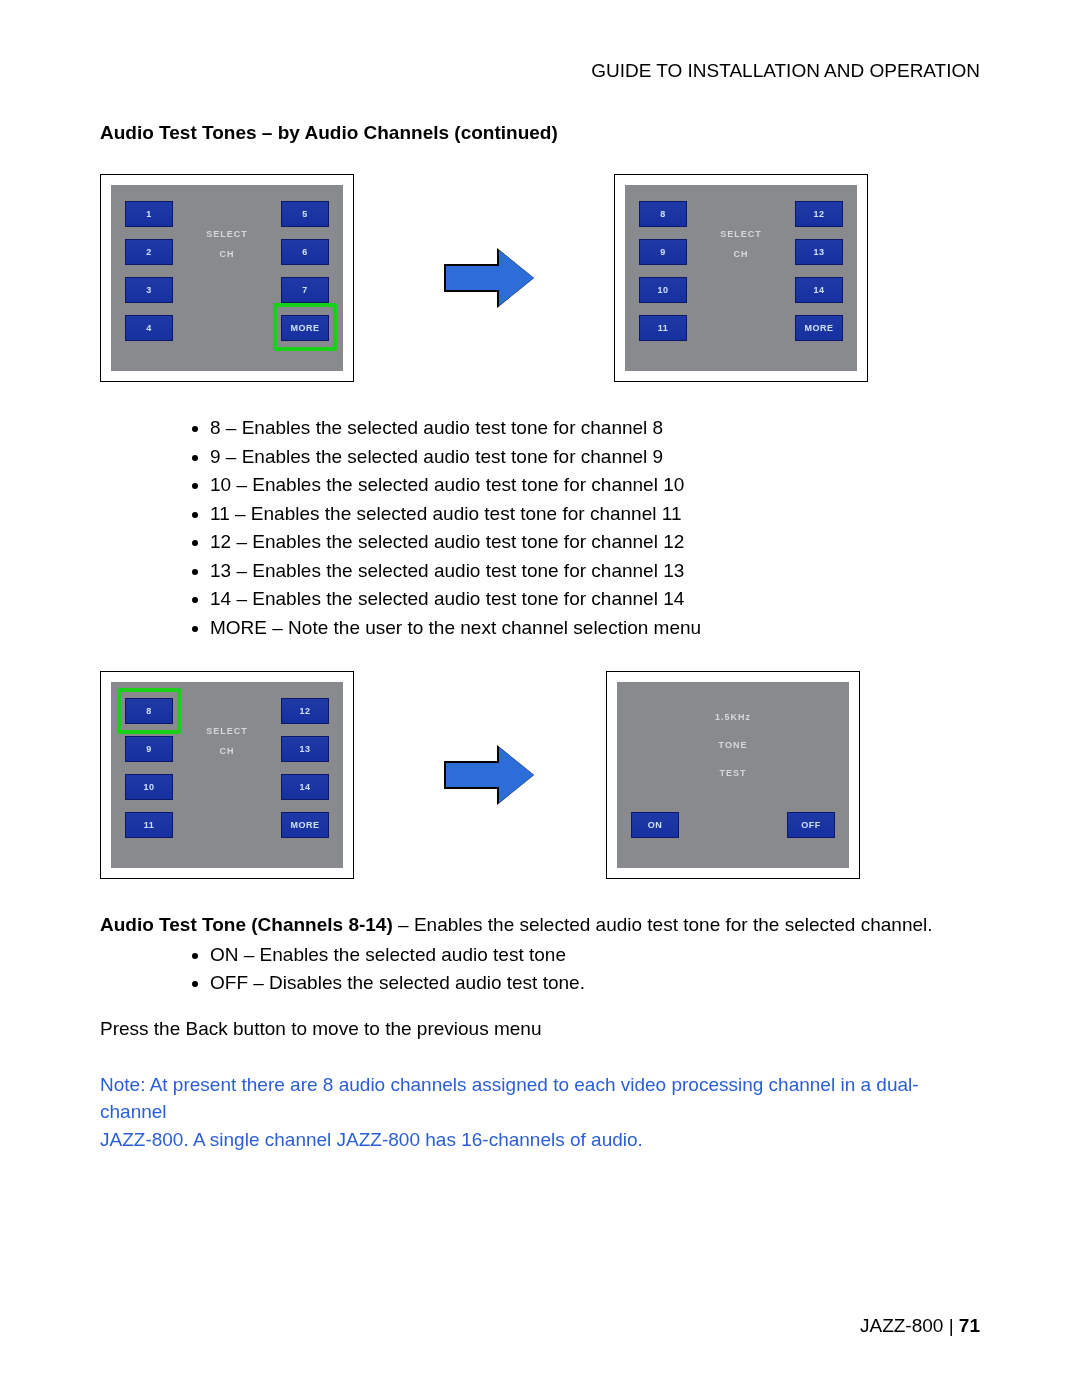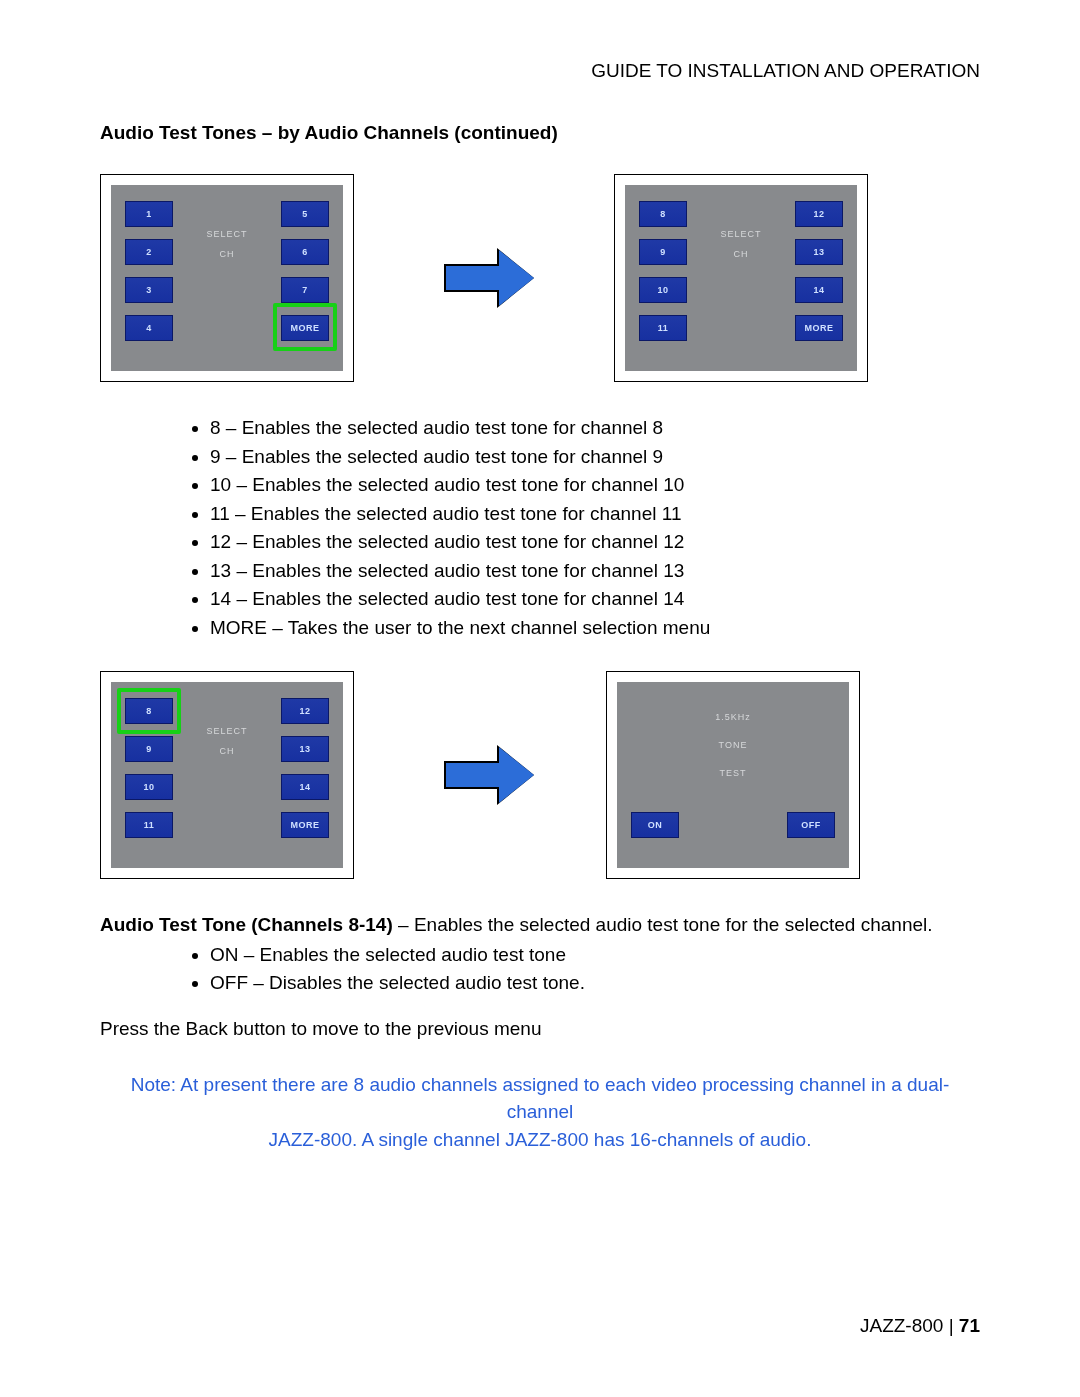--- a/index.html
+++ b/index.html
@@ -52,21 +52,21 @@
     justify-content: center;
     letter-spacing: 0.5px;
   }
   .center-txt {
     position: absolute;
     left: 50%;
     transform: translateX(-50%);
     color: #d6d8da;
     font-size: 9px;
     letter-spacing: 1px;
-    font-weight: normal;
+    font-weight: bold;
     text-align: right;
   }
   .hl-green {
     position: absolute;
     border: 4px solid #17d017;
     border-radius: 2px;
     pointer-events: none;
   }
   .arrow-wrap {
     margin: 0 40px 0 90px;
@@ -107,21 +107,21 @@
   ul.bullets li { margin-bottom: 1px; }
   .para {
     font-size: 19px;
     line-height: 1.45;
     margin-bottom: 2px;
   }
   .para-block { margin-top: 14px; }
   .note {
     font-size: 19px;
     color: #2a5fd9;
-    text-align: center;
+    text-align: left;
     line-height: 1.45;
     margin-top: 28px;
   }
   .footer {
     position: absolute;
     bottom: 60px;
     right: 100px;
     font-size: 19px;
   }
   .footer .pg { font-weight: bold; }
@@ -172,21 +172,21 @@
 </div>
 
 <ul class="bullets">
   <li>8 – Enables the selected audio test tone for channel 8</li>
   <li>9 – Enables the selected audio test tone for channel 9</li>
   <li>10 – Enables the selected audio test tone for channel 10</li>
   <li>11 – Enables the selected audio test tone for channel 11</li>
   <li>12 – Enables the selected audio test tone for channel 12</li>
   <li>13 – Enables the selected audio test tone for channel 13</li>
   <li>14 – Enables the selected audio test tone for channel 14</li>
-  <li>MORE – Takes the user to the next channel selection menu</li>
+  <li>MORE – Note the user to the next channel selection menu</li>
 </ul>
 
 <div class="row">
   <div class="panel-frame">
     <div class="panel">
       <div class="btn" style="top:16px;left:14px">8</div>
       <div class="btn" style="top:54px;left:14px">9</div>
       <div class="btn" style="top:92px;left:14px">10</div>
       <div class="btn" style="top:130px;left:14px">11</div>
       <div class="btn" style="top:16px;right:14px">12</div>

